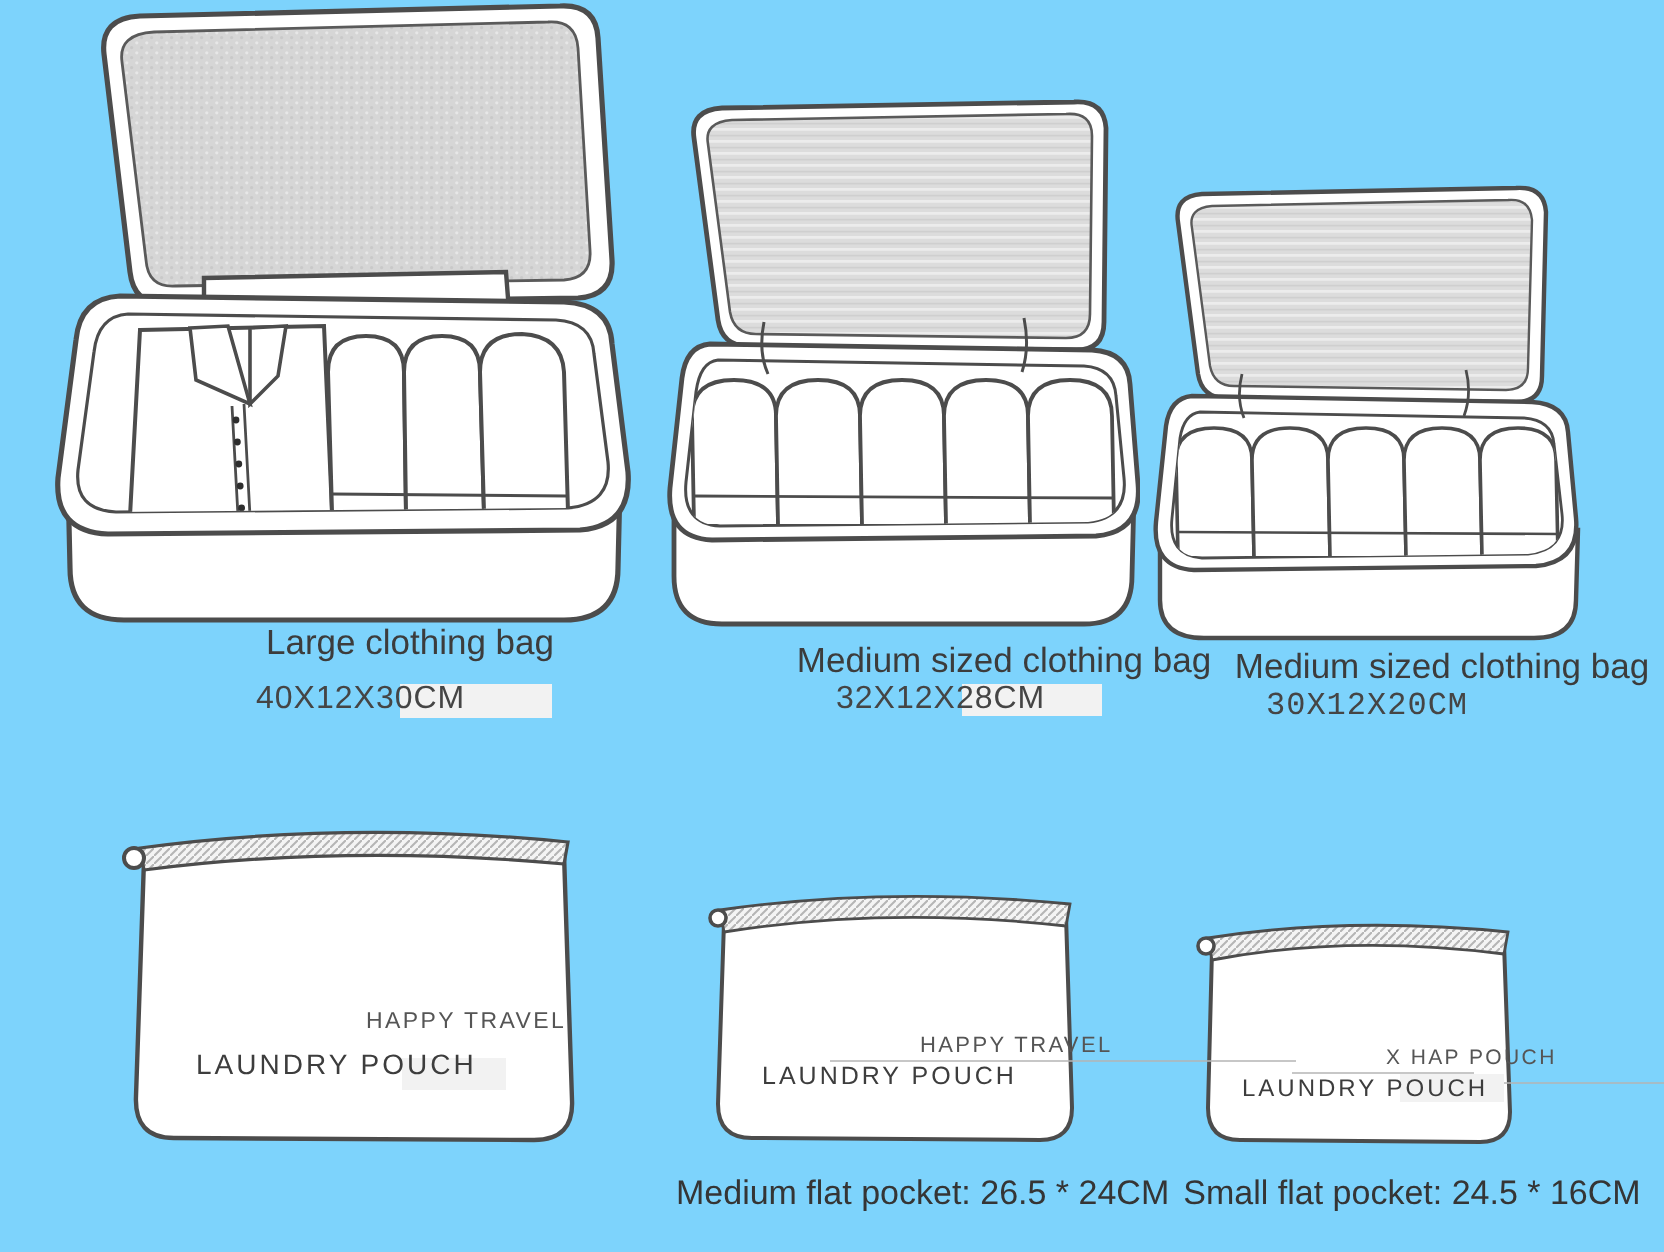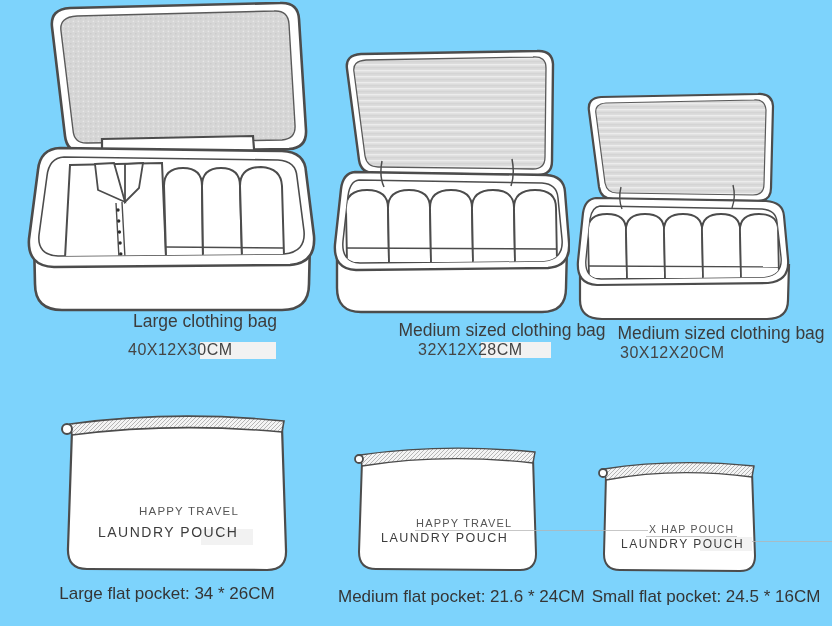--- a/index.html
+++ b/index.html
@@ -4,21 +4,21 @@
 <style>
   html,body{margin:0;padding:0;background:#ffffff;}
   #stage{
     position:relative;width:832px;height:626px;background:#7dd3fc;overflow:hidden;
     font-family:"Liberation Sans","DejaVu Sans",sans-serif;color:#3a3a3a;
   }
   .abs{position:absolute;}
   .bag-name{font-size:17.5px;color:#3c3c3c;text-align:center;white-space:nowrap;}
   .bag-size{font-size:16px;color:#454545;white-space:nowrap;letter-spacing:.5px;margin-left:28px;}
   .caption{font-size:17px;color:#353535;text-align:center;white-space:nowrap;}
-  .print-sm{font-size:11.5px;color:#555555;letter-spacing:1.2px;white-space:nowrap;}
+  .print-sm{font-size:11.5px;color:#555555;letter-spacing:1.2px;white-space:nowrap;margin-left:44px;}
   .print-lg{font-size:14px;color:#3d3d3d;letter-spacing:1.5px;white-space:nowrap;}
   .smudge{background:#f2f2f2;}
   .ghostline{background:#b4b4b4;height:1px;opacity:.75;}
   svg{display:block;}
 </style>
 </head>
 <body>
 
 <div id="stage">
 
@@ -122,21 +122,21 @@
   <div class="abs smudge" style="left:200px;top:342px;width:76px;height:17px;"></div>
   <div class="abs smudge" style="left:481px;top:342px;width:70px;height:16px;"></div>
 
   <div class="abs bag-name" style="left:100px;top:311px;width:210px;">Large clothing bag</div>
   <div class="abs bag-size" style="left:100px;top:341px;">40X12X30CM</div>
 
   <div class="abs bag-name" style="left:392px;top:320px;width:220px;">Medium sized clothing bag</div>
   <div class="abs bag-size" style="left:390px;top:341px;">32X12X28CM</div>
 
   <div class="abs bag-name" style="left:611px;top:323px;width:220px;">Medium sized clothing bag</div>
-  <div class="abs bag-size" style="left:592px;top:344px;">30X12X20CM</div>
+  <div class="abs bag-size" style="left:605px;top:344px;font-family:Liberation Mono, monospace;">30X12X20CM</div>
 
   <svg class="abs" style="left:53px;top:408px;" width="248" height="168" viewBox="0 0 248 168">
     <defs>
       <pattern id="coil1" width="4" height="4" patternUnits="userSpaceOnUse">
         <rect width="4" height="4" fill="#f4f4f4"></rect>
         <path d="M 0 4 L 4 0" stroke="#b5b5b5" stroke-width="1"></path>
       </pattern>
     </defs>
     <path d="M 19 22 L 15 140 Q 14 161 34 161 L 214 162 Q 234 162 233 142 L 229 19 Q 120 8 19 22 Z" fill="#ffffff" stroke="#4c4c4c" stroke-width="2.2"></path>
     <path d="M 17 16 Q 120 2 231 13 L 229 24 Q 120 14 19 27 Z" fill="url(#coil1)" stroke="#4c4c4c" stroke-width="1.6"></path>
@@ -176,17 +176,16 @@
 
   <div class="abs print-sm" style="left:139px;top:505px;">HAPPY TRAVEL</div>
   <div class="abs print-lg" style="left:98px;top:524px;">LAUNDRY POUCH</div>
 
   <div class="abs print-sm" style="left:416px;top:517px;font-size:11px;">HAPPY TRAVEL</div>
   <div class="abs print-lg" style="left:381px;top:531px;font-size:12.5px;">LAUNDRY POUCH</div>
 
   <div class="abs print-sm" style="left:649px;top:523px;font-size:10.5px;">X HAP POUCH</div>
   <div class="abs print-lg" style="left:621px;top:537px;font-size:12px;">LAUNDRY POUCH</div>
 
-  <div class="abs caption" style="left:57px;top:584px;width:220px;">Large flat pocket: 34 * 26CM</div>
-  <div class="abs caption" style="left:338px;top:587px;width:240px;">Medium flat pocket: 21.6 * 24CM</div>
+  <div class="abs caption" style="left:338px;top:587px;width:240px;">Medium flat pocket: 26.5 * 24CM</div>
   <div class="abs caption" style="left:588px;top:587px;width:236px;">Small flat pocket: 24.5 * 16CM</div>
 
 </div>
 
 </body></html>

